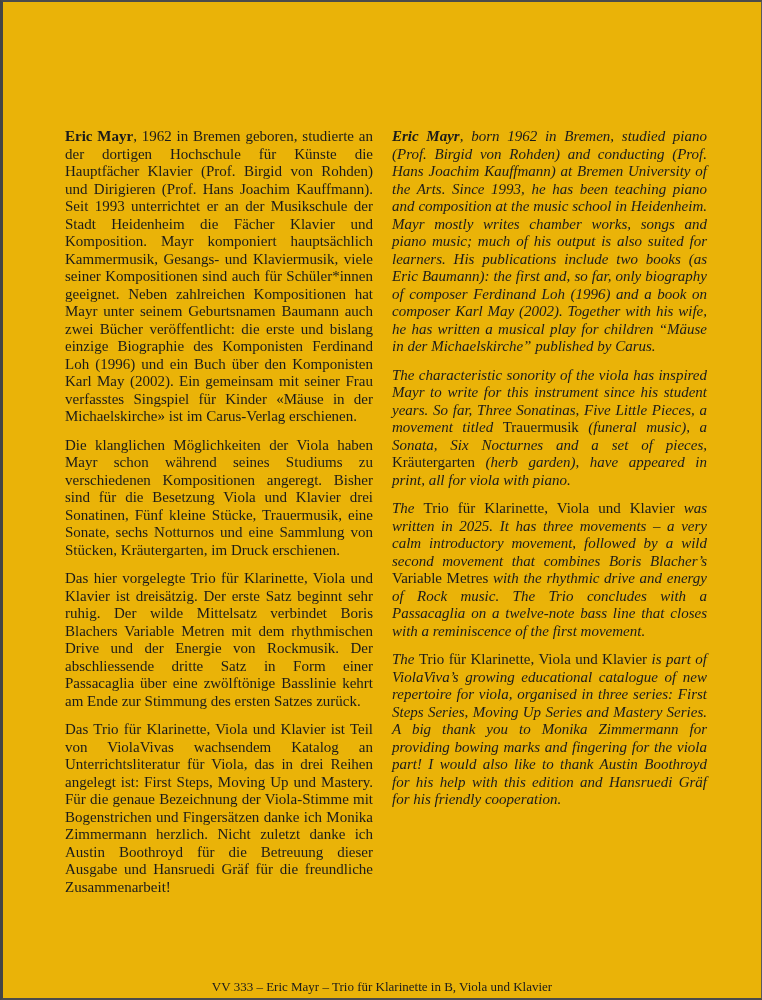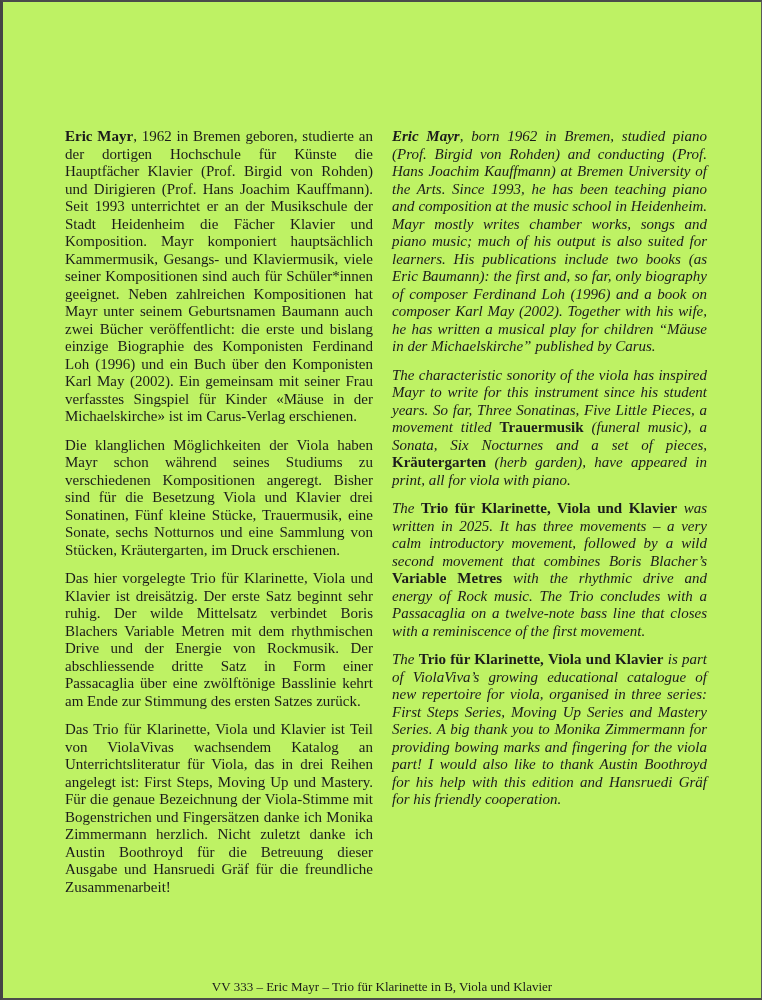--- a/index.html
+++ b/index.html
@@ -4,21 +4,21 @@
 <style>
   html, body {
     margin: 0;
     padding: 0;
     background: #e8e8e8;
   }
   .page {
     width: 762px;
     height: 1000px;
     box-sizing: border-box;
-    background: #bef264;
+    background: #eab308;
     border-top: 2px solid #4b4b4b;
     border-right: 1px solid #5a5a5a;
     border-bottom: 2px solid #4b4b4b;
     border-left: 3px solid #454545;
     position: relative;
     overflow: hidden;
     font-family: "Liberation Serif", "DejaVu Serif", serif;
     color: #1b1b1b;
   }
   .columns {
@@ -33,21 +33,21 @@
     line-height: 17.5px;
     text-align: justify;
   }
   .col-de { width: 308px; }
   .col-en { width: 315px; font-style: italic; }
   .col p { margin: 0 0 11px 0; }
   .r-normal { font-style: normal; font-weight: normal; }
   .r-bold { font-weight: bold; }
   .r-italic { }
   .r-bold-italic { font-weight: bold; font-style: italic; }
-  .r-roman { font-style: normal; font-weight: bold; }
+  .r-roman { font-style: normal; font-weight: normal; }
   .footer {
     position: absolute;
     left: 0;
     right: 0;
     bottom: 2px;
     text-align: center;
     font-size: 13px;
     line-height: 18px;
     font-style: normal;
   }

